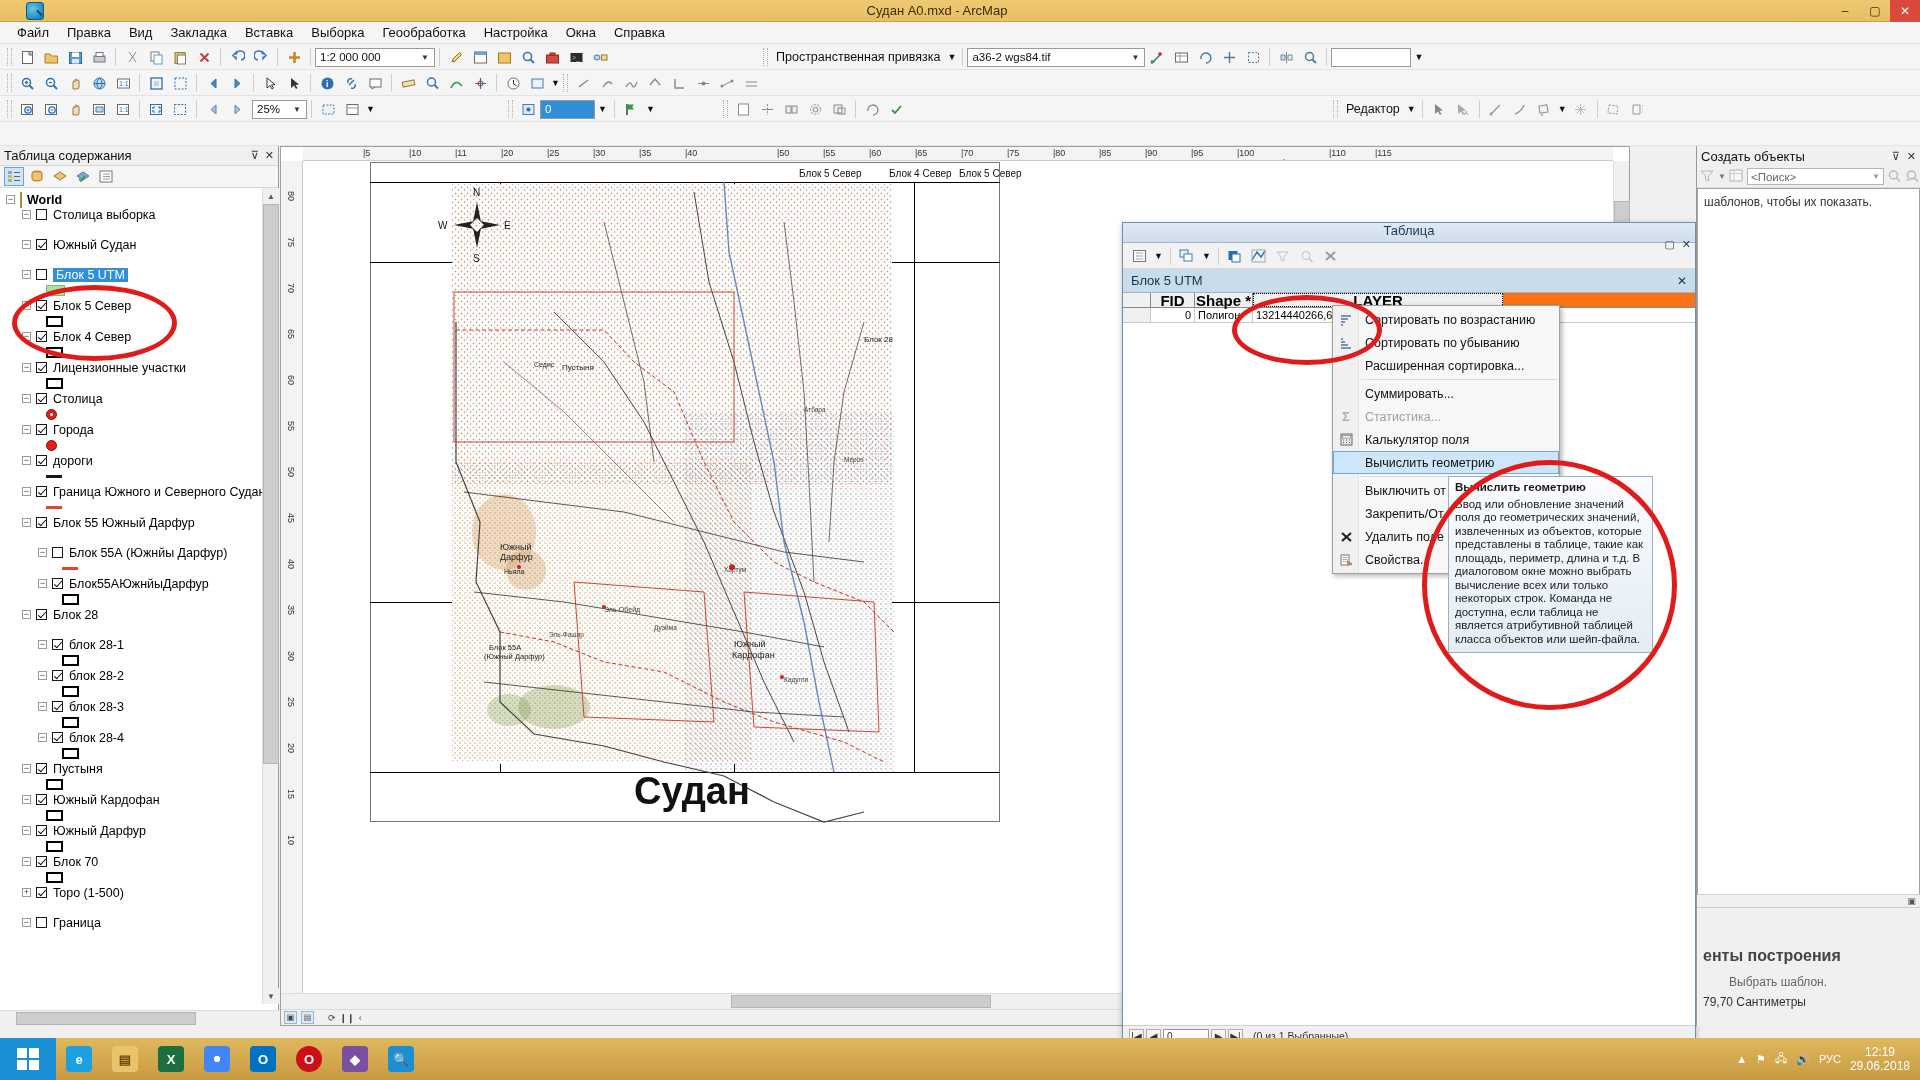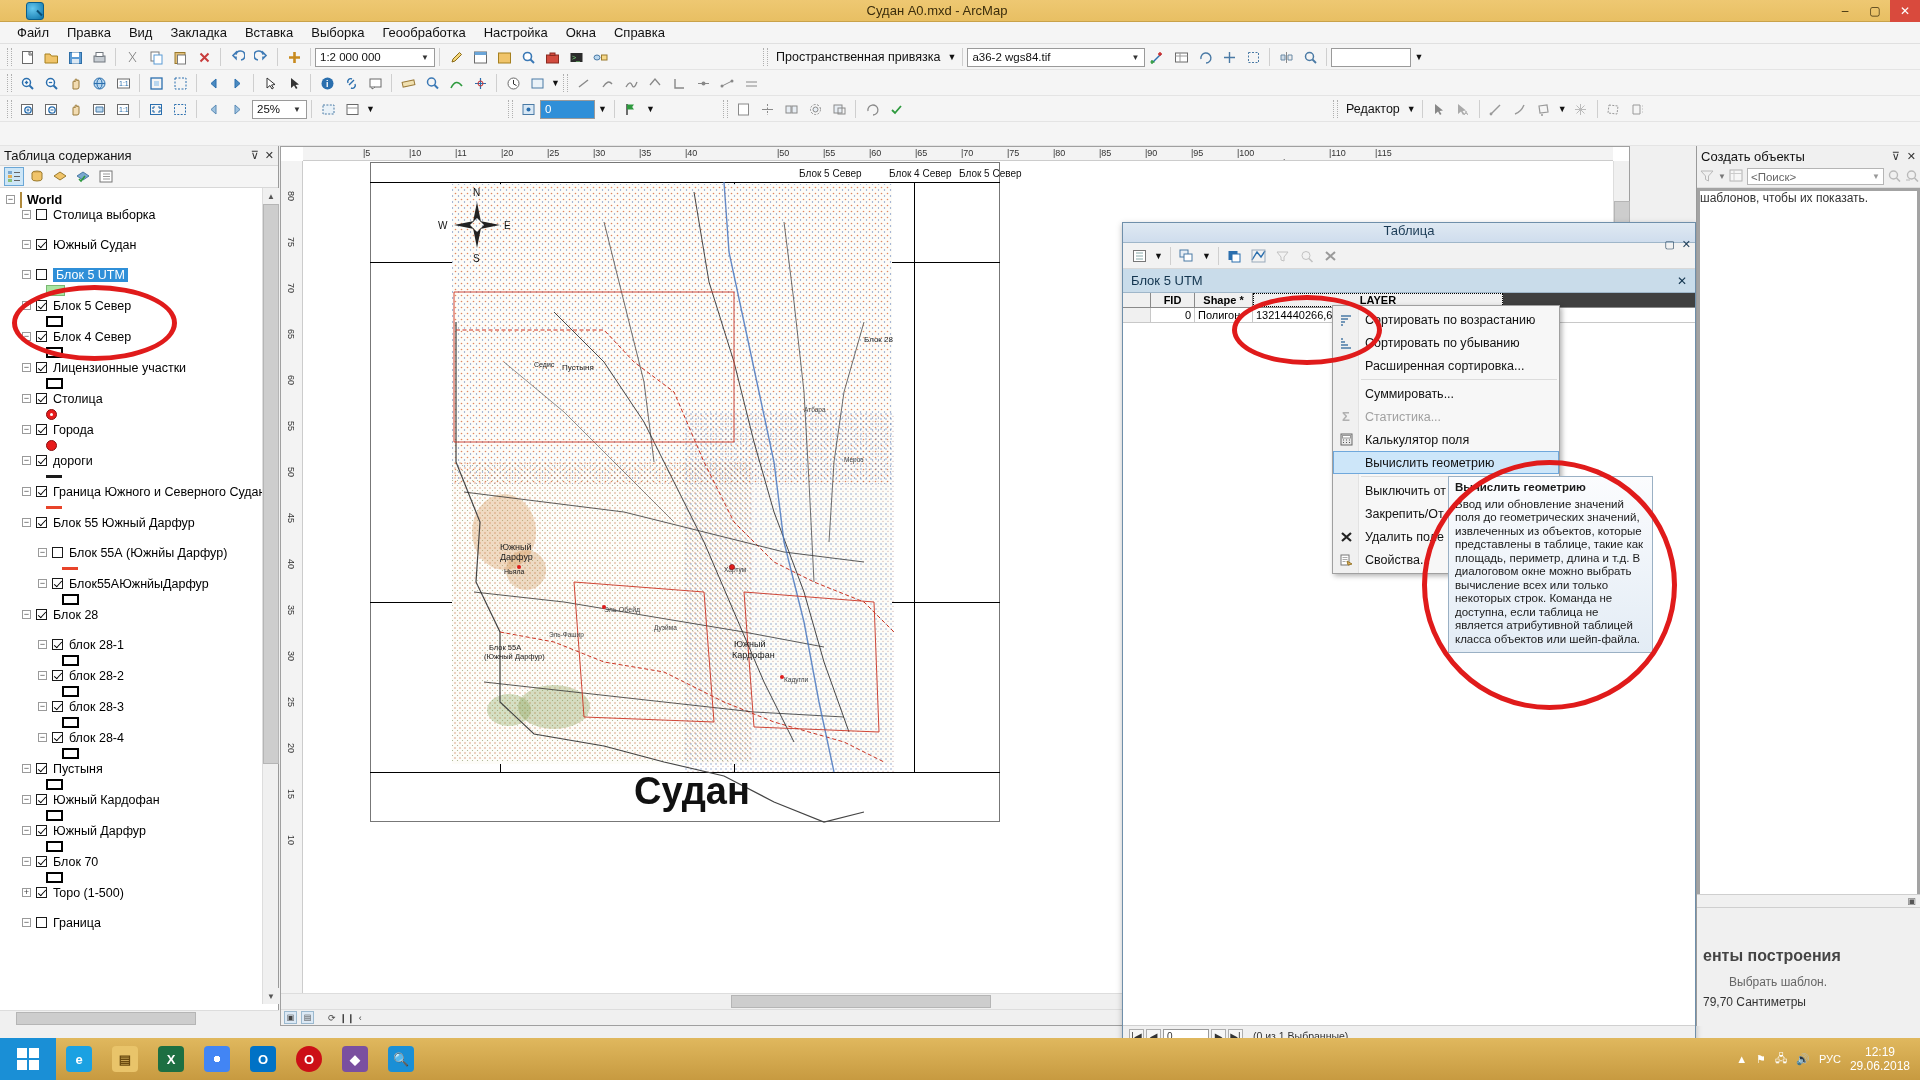--- a/index.html
+++ b/index.html
@@ -177,21 +177,21 @@
   #tw-toolbar {
     height:26px; background:#f2f2f2; border-bottom:1px solid #d8d8d8;
     display:flex; align-items:center; padding-left:4px;
   }
   #tw-tab {
     height:24px; background:#c9dcea; border-bottom:1px solid #9fb6c9;
     display:flex; align-items:center; padding:0 8px; font-size:13px; color:#12344e;
   }
   #tw-tab .x { margin-left:auto; font-size:12px; color:#12344e; }
   #tw-grid { position:absolute; left:0; top:70px; right:0; bottom:40px; background:#fff; }
-  .gridhead { display:flex; height:15px; background:#404040; border-bottom:1px solid #8a8a8a; font-size:11px; font-weight:bold; }
+  .gridhead { display:flex; height:15px; background:#f97316; border-bottom:1px solid #8a8a8a; font-size:15px; font-weight:bold; }
   .gh { border-right:1px solid #8a8a8a; display:flex; align-items:center; justify-content:center; background:#f0f0f0; }
   .gh.sel { border:1px dotted #000; }
   .gridrow { display:flex; height:15px; border-bottom:1px solid #c8c8c8; font-size:11px; }
   .gc { border-right:1px solid #c8c8c8; display:flex; align-items:center; padding:0 3px; }
   #tw-status {
     position:absolute; left:0; bottom:0; right:0; height:40px; background:#f0f0f0; border-top:1px solid #d0d0d0;
   }
   #tw-nav { display:flex; align-items:center; height:20px; padding-left:6px; gap:2px; font-size:10px; color:#333; }
   .navb { width:15px; height:15px; border:1px solid #aeaeae; background:#f6f6f6; display:flex; align-items:center; justify-content:center; }
   .navbox { width:46px; height:15px; border:1px solid #9a9a9a; background:#fff; }
@@ -216,21 +216,21 @@
   #tooltip .tt-title { font-weight:bold; margin-bottom:3px; }
   
   #rightpanel {
     position:absolute; left:1696px; top:146px; width:224px; height:880px;
     background:#f0f0f0; border-left:1px solid #9a9a9a;
   }
   #rp-header { height:20px; background:#f0f0f0; display:flex; align-items:center; padding:0 4px; font-size:13px; color:#111; }
   #rp-header .hb { margin-left:auto; display:flex; gap:7px; font-size:11px; color:#333; }
   #rp-tools { height:22px; display:flex; align-items:center; padding-left:3px; gap:3px; border-bottom:1px solid #ddd; }
   #rp-search { flex:1; height:17px; border:1px solid #b5b5b5; background:#fff; display:flex; align-items:center; padding:0 3px; font-size:11.5px; color:#666; }
-  #rp-body { position:absolute; top:42px; left:0; right:0; bottom:120px; background:#fff; border:3px solid #a3a3a3; font-size:12px; color:#333; }
+  #rp-body { position:absolute; top:42px; left:0; right:0; bottom:120px; background:#fff; border:1px solid #a3a3a3; padding:6px; font-size:12px; color:#333; }
   #rp-div { position:absolute; left:0; right:0; bottom:118px; height:14px; background:#f0f0f0; border-top:1px solid #cfcfcf; border-bottom:1px solid #cfcfcf; display:flex; align-items:center; justify-content:flex-end; padding-right:4px; font-size:9px; color:#555;}
   #rp-construct { position:absolute; left:0; right:0; bottom:40px; height:78px; background:#f0f0f0; padding:4px 6px; }
   #rp-construct .ct { font-weight:bold; font-size:16px; color:#444;margin-top:35px; }
   #rp-construct .cs { font-size:12px; color:#666; margin-top:10px; margin-left:26px; }
   #rp-coords { position:absolute; left:0; right:0; bottom:14px; height:20px; display:flex; align-items:center; padding-left:6px; font-size:12px; color:#333; }
   
   #taskbar {
     position:absolute; left:0; bottom:0; width:1920px; height:42px;
     background:linear-gradient(to bottom,#e0b85e,#c79a40);
     display:flex; align-items:center;

